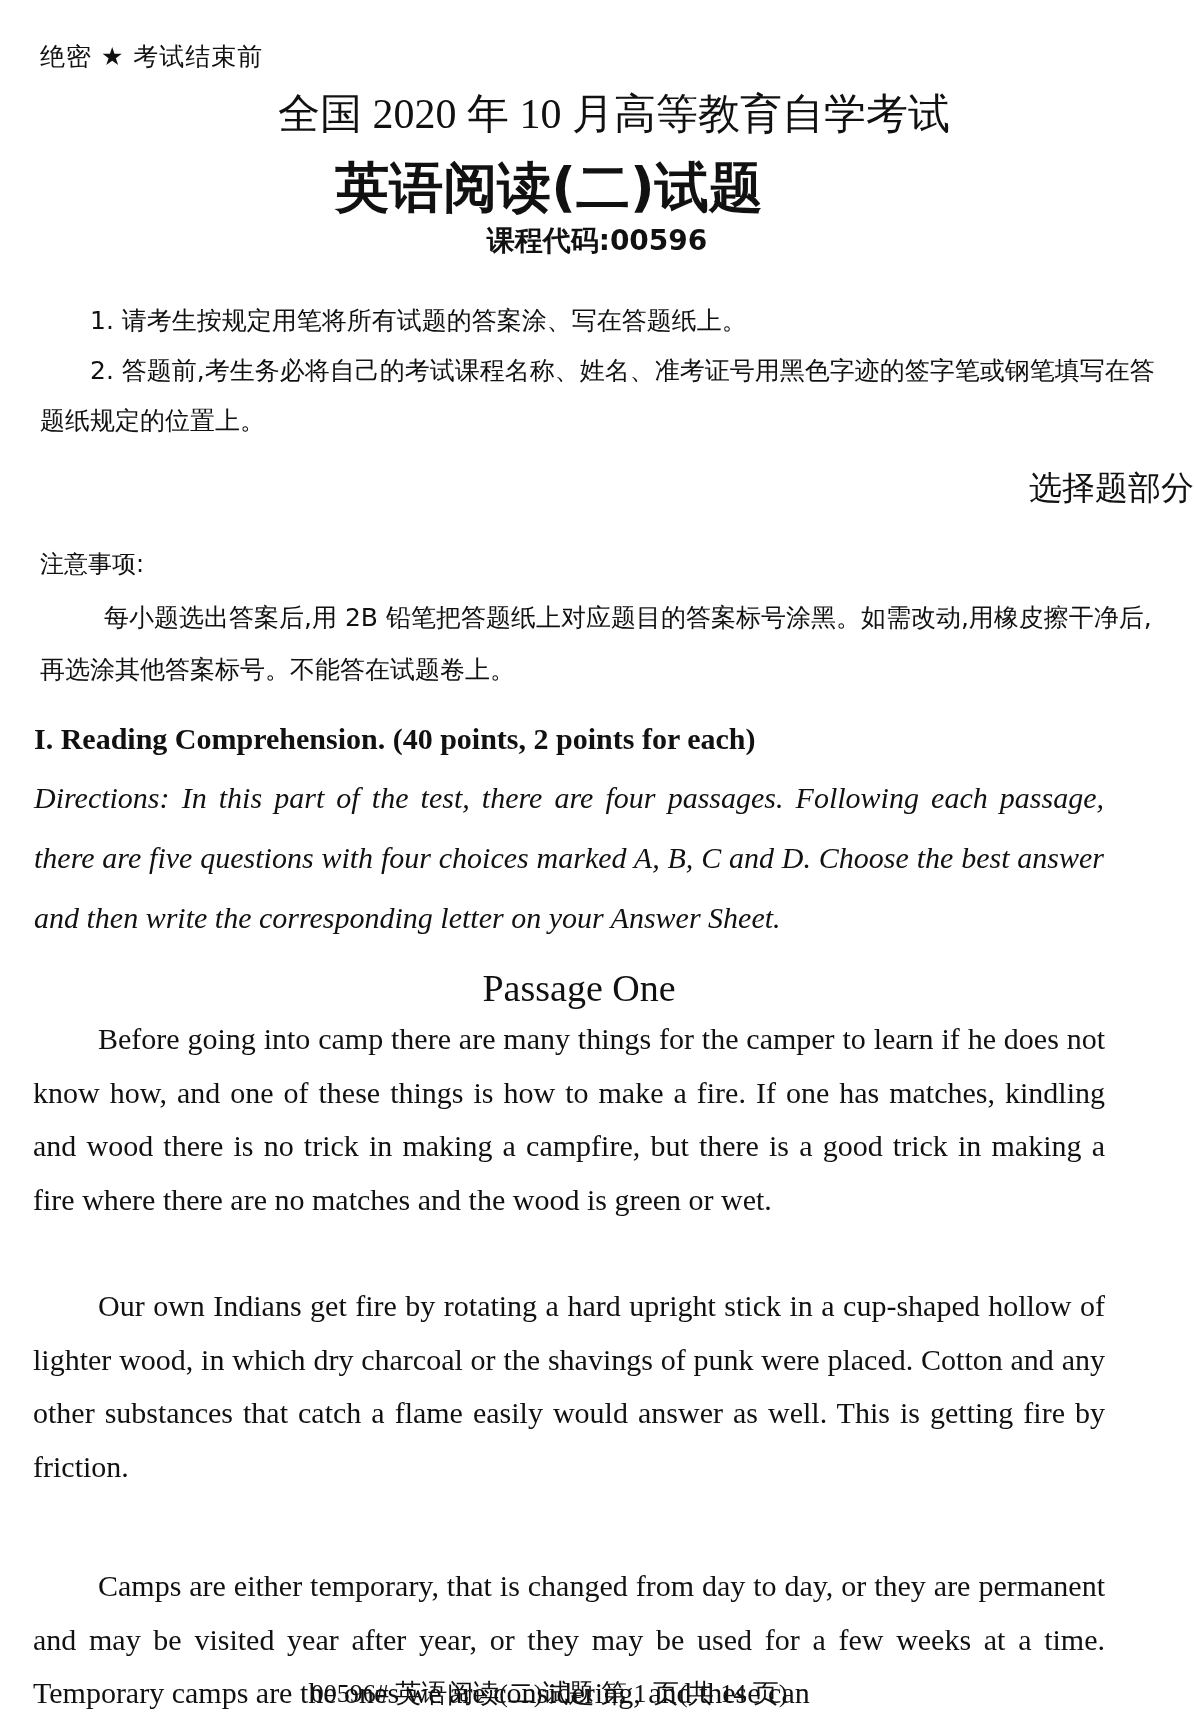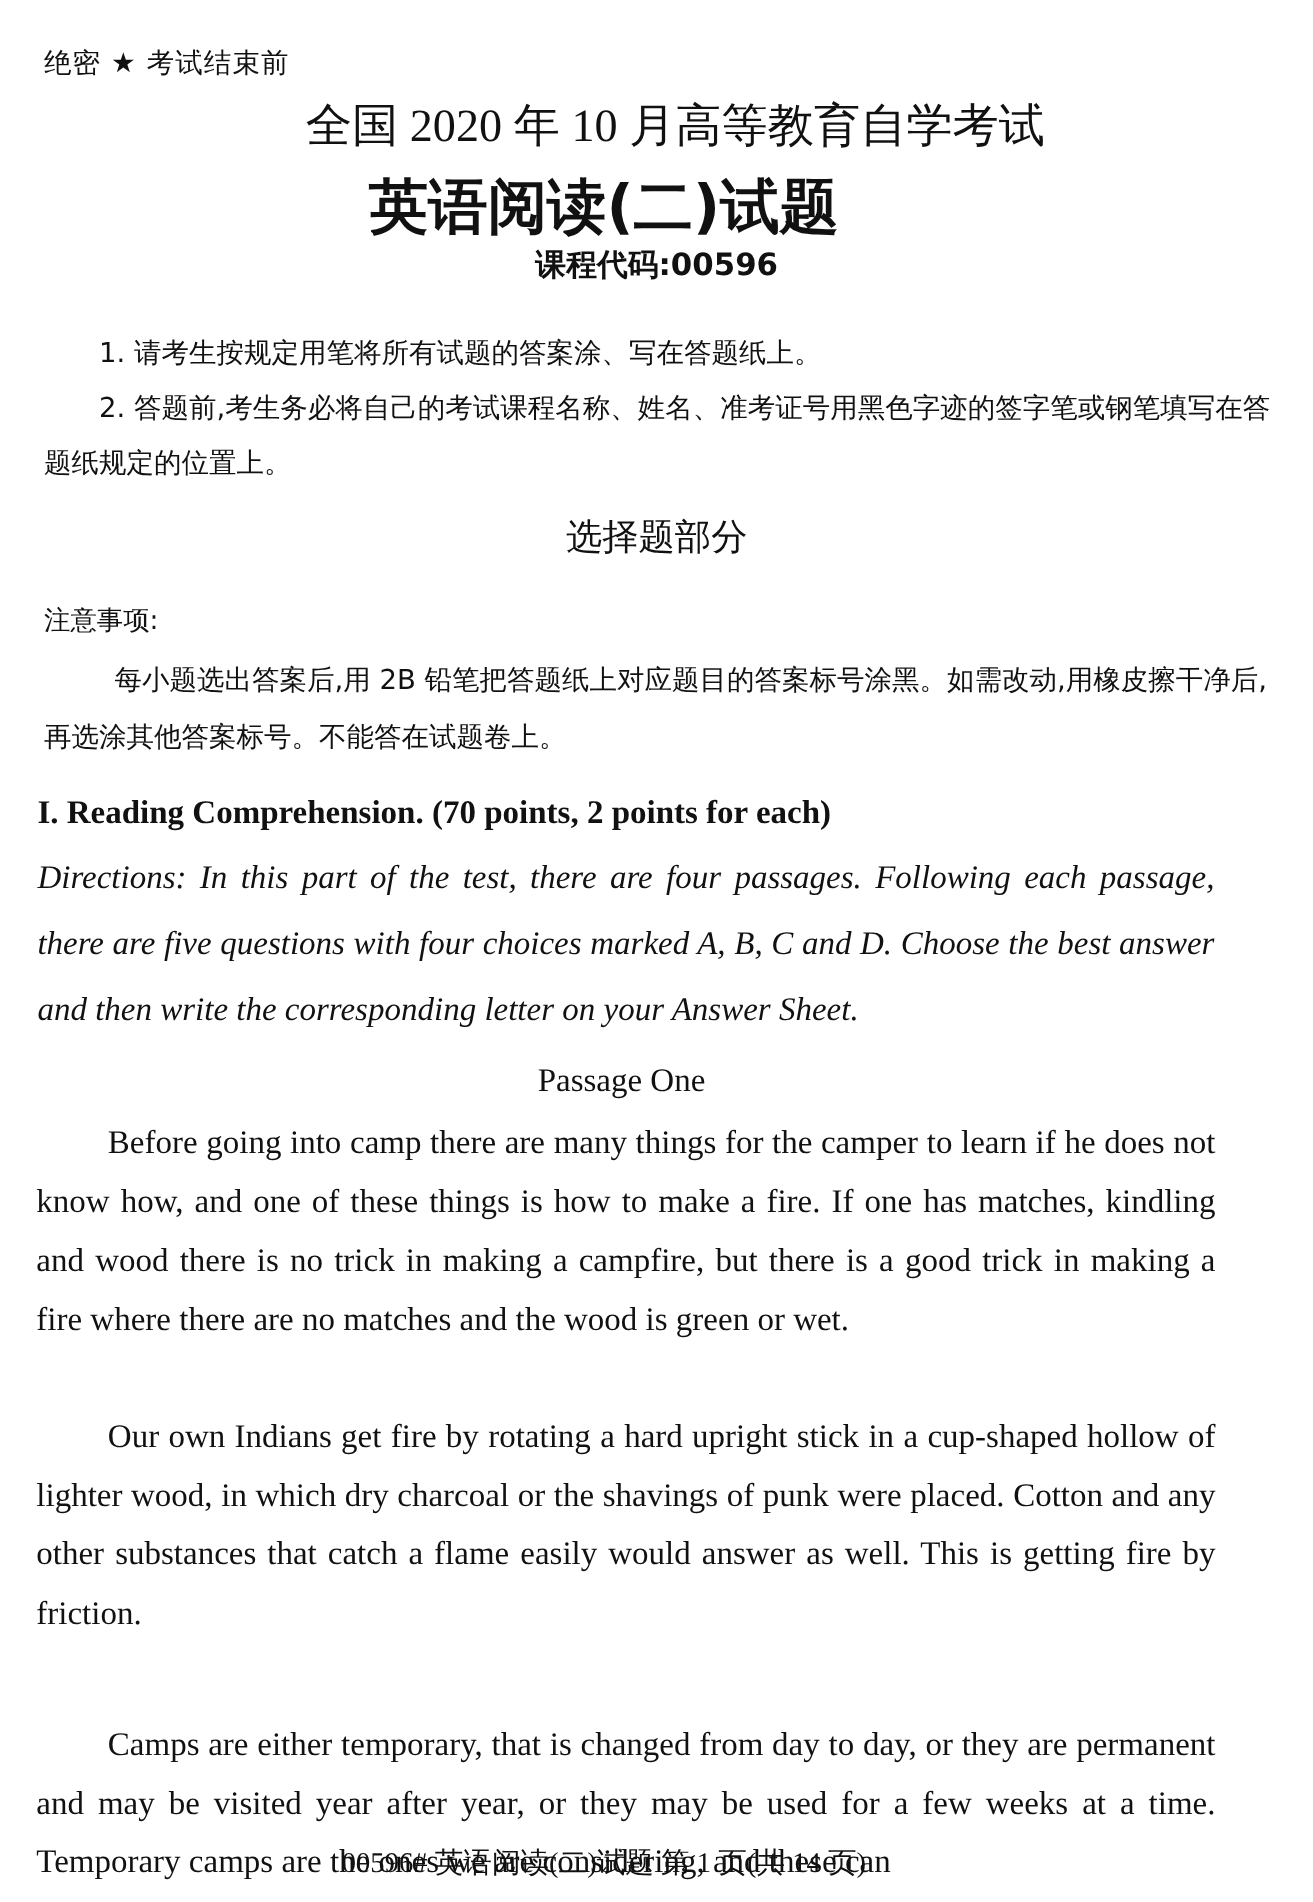--- a/index.html
+++ b/index.html
@@ -8,26 +8,26 @@
     color: #111; font-family: "Liberation Serif", "DejaVu Serif", serif;
   }
   .abs { position: absolute; }
   .secret { left: 40px; top: 40px; font-size: 25px; font-family: "DejaVu Sans", sans-serif; letter-spacing: 1px; }
   .title1 { left: 17px; width: 1194px; top: 86px; text-align: center; font-size: 42px; }
   .title2 { left: 0; width: 1098px; top: 152px; text-align: center; font-size: 54px; font-weight: bold; font-family: "DejaVu Sans", sans-serif; }
   .code { left: 0; width: 1194px; top: 222px; text-align: center; font-size: 28px; font-weight: bold; font-family: "DejaVu Sans", sans-serif; }
   .note { font-size: 25px; font-family: "DejaVu Sans", sans-serif; line-height: 50px; }
   .n1 { left: 90px; top: 296px; }
   .n2 { left: 40px; top: 346px; width: 1125px; text-indent: 50px; }
-  .section { left: 0; width: 1194px; top: 466px; text-align: center; font-size: 33px; font-family: "DejaVu Sans", sans-serif; }
+  .section { left: 0; width: 1194px; top: 466px; text-align: right; font-size: 33px; font-family: "DejaVu Sans", sans-serif; }
   .caution-h { left: 40px; top: 548px; font-size: 24px; font-family: "DejaVu Sans", sans-serif; }
   .caution { left: 40px; top: 592px; width: 1125px; text-indent: 64px; font-size: 25px; line-height: 52px; font-family: "DejaVu Sans", sans-serif; }
   .part { left: 34px; top: 722px; font-size: 30px; font-weight: bold; }
   .dir { left: 34px; top: 768px; width: 1070px; font-size: 30px; font-weight: normal; font-style: italic; line-height: 60px; text-align: justify; }
-  .passage-title { left: 0; width: 1130px; top: 966px; text-align: center; font-size: 30px; }
+  .passage-title { left: 0; width: 1130px; top: 966px; text-align: center; font-size: 38px; padding-left: 14px; }
   .para { left: 33px; width: 1072px; font-size: 30px; line-height: 53.5px; text-align: justify; text-indent: 65px; }
   .p1 { top: 1012px; }
   .p2 { top: 1279px; }
   .p3 { top: 1559px; }
   .footer { left: 0; width: 1098px; top: 1676px; text-align: center; font-size: 26px; }
 </style>
 </head>
 <body>
 
 <div class="abs secret">绝密 ★ 考试结束前</div>
@@ -35,21 +35,21 @@
 <div class="abs title2">英语阅读(二)试题</div>
 <div class="abs code">课程代码:00596</div>
 
 <div class="abs note n1">1. 请考生按规定用笔将所有试题的答案涂、写在答题纸上。</div>
 <div class="abs note n2">2. 答题前,考生务必将自己的考试课程名称、姓名、准考证号用黑色字迹的签字笔或钢笔填写在答题纸规定的位置上。</div>
 
 <div class="abs section">选择题部分</div>
 <div class="abs caution-h">注意事项:</div>
 <div class="abs caution">每小题选出答案后,用 2B 铅笔把答题纸上对应题目的答案标号涂黑。如需改动,用橡皮擦干净后,再选涂其他答案标号。不能答在试题卷上。</div>
 
-<div class="abs part">I. Reading Comprehension. (70 points, 2 points for each)</div>
+<div class="abs part">I. Reading Comprehension. (40 points, 2 points for each)</div>
 <div class="abs dir">Directions: In this part of the test, there are four passages. Following each passage, there are five questions with four choices marked A, B, C and D. Choose the best answer and then write the corresponding letter on your Answer Sheet.</div>
 
 <div class="abs passage-title">Passage One</div>
 <div class="abs para p1">Before going into camp there are many things for the camper to learn if he does not know how, and one of these things is how to make a fire. If one has matches, kindling and wood there is no trick in making a campfire, but there is a good trick in making a fire where there are no matches and the wood is green or wet.</div>
 <div class="abs para p2">Our own Indians get fire by rotating a hard upright stick in a cup-shaped hollow of lighter wood, in which dry charcoal or the shavings of punk were placed. Cotton and any other substances that catch a flame easily would answer as well. This is getting fire by friction.</div>
 <div class="abs para p3">Camps are either temporary, that is changed from day to day, or they are permanent and may be visited year after year, or they may be used for a few weeks at a time. Temporary camps are the ones we are considering, and these can</div>
 
 <div class="abs footer">00596# 英语阅读(二)试题 第 1 页(共 14 页)</div>
 
 </body></html>

